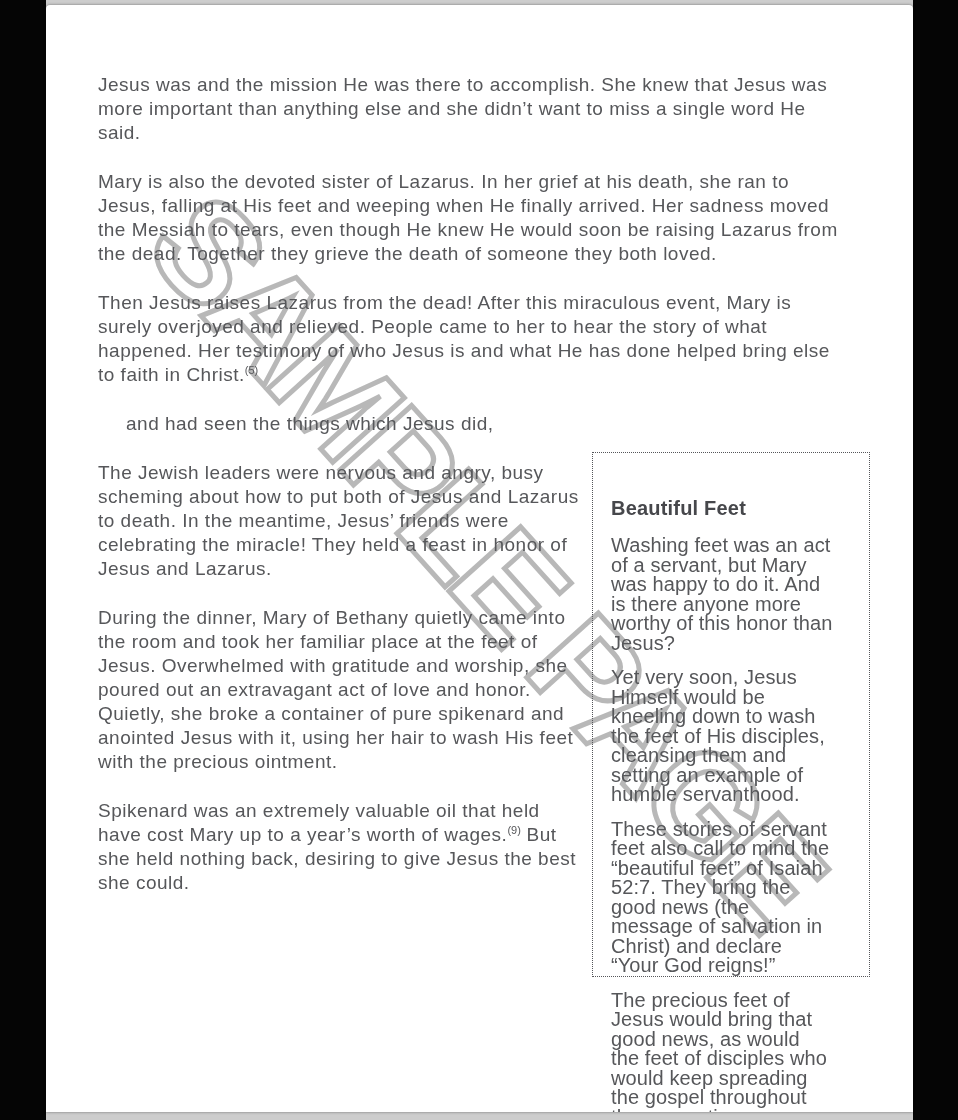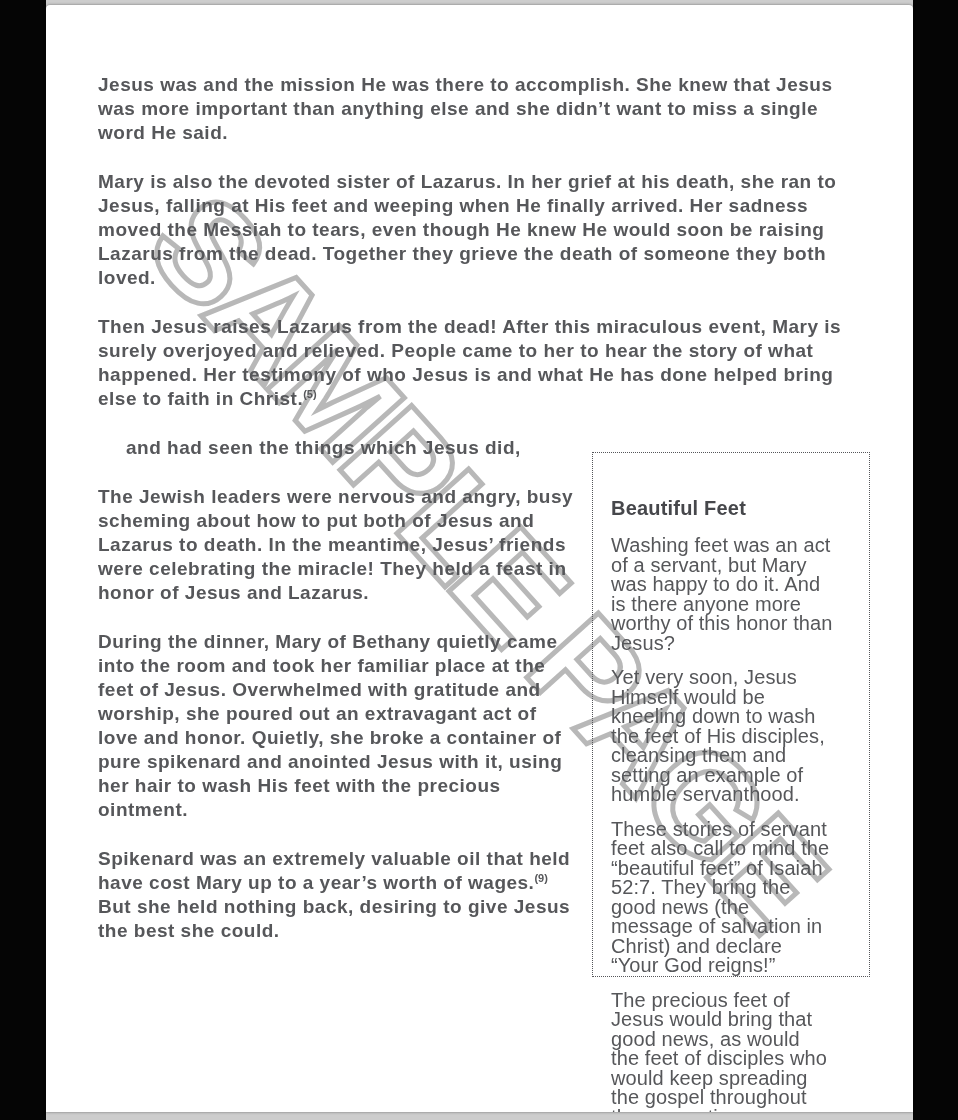--- a/index.html
+++ b/index.html
@@ -48,21 +48,20 @@
     pointer-events: none;
   }
   .content {
     position: relative;
     z-index: 2;
     padding: 68px 10px 0 52px;
     color: #56575a;
     font-size: 19px;
     line-height: 24px;
     letter-spacing: 0.5px;
-    font-weight: bold;
   }
   .para { margin: 0 0 25px 0; }
   .para.full { width: 750px; }
   .para.narrow { width: 482px; }
   sup {
     font-size: 11px;
     line-height: 0;
     vertical-align: super;
     letter-spacing: 0;
   }

